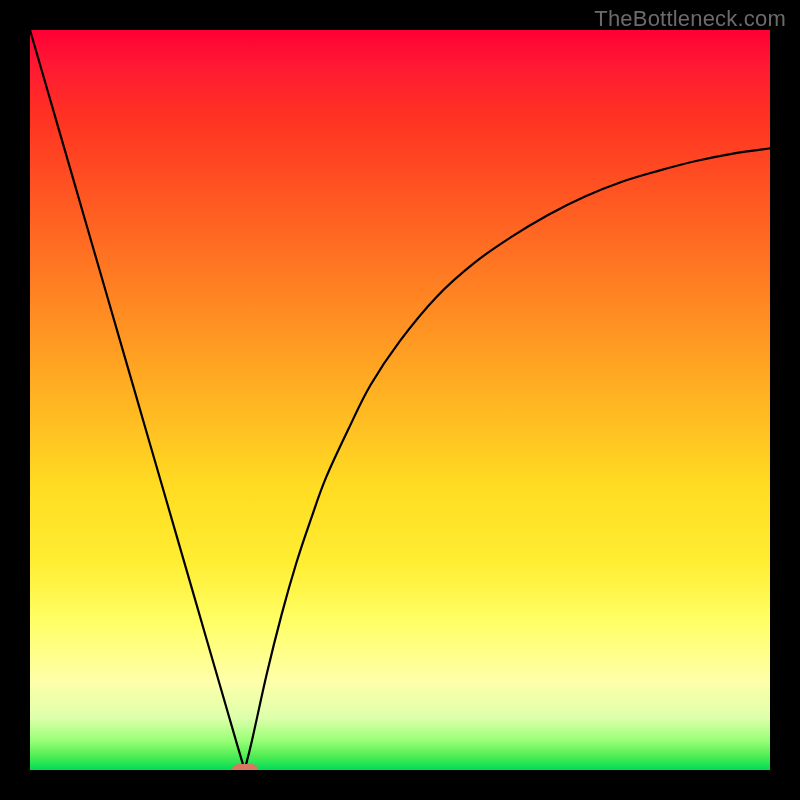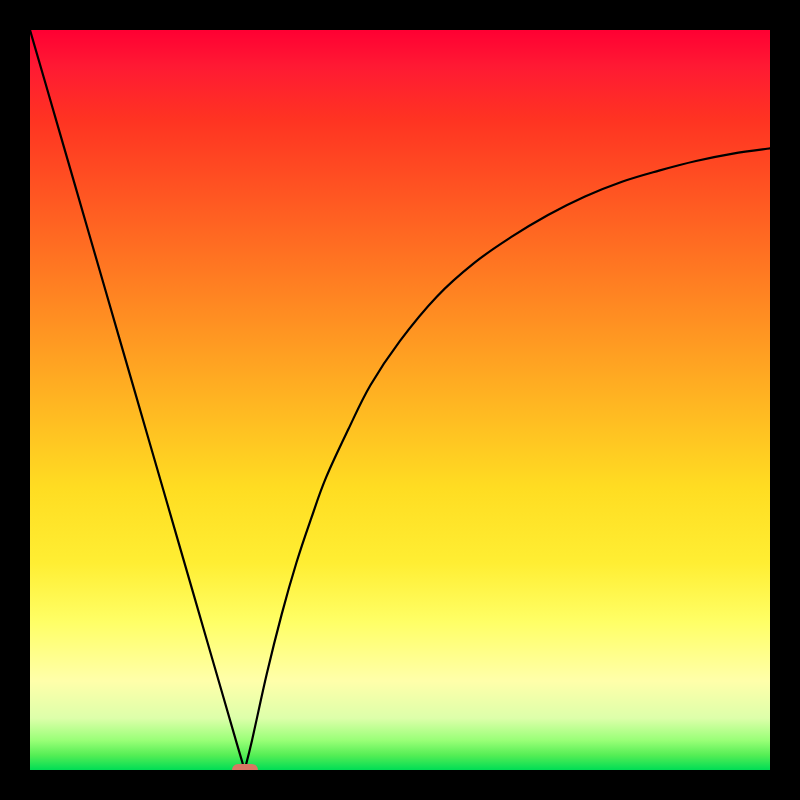--- a/index.html
+++ b/index.html
@@ -73,13 +73,14 @@
 <body>
 
 <div class="frame">
   <div class="plot-area">
     <div class="gradient"></div>
     <svg class="curve" viewBox="0 0 740 740" preserveAspectRatio="none">
       <path id="curve-path" fill="none" stroke="#000" stroke-width="2.2" stroke-linejoin="round" stroke-linecap="round" d="M 0 0 L 14.8 51.06000000000006 L 29.6 102.12 L 44.4 153.18000000000006 L 59.2 204.2399999999999 L 74 255.29999999999995 L 88.8 306.36 L 103.60000000000001 357.42 L 118.4 408.48 L 133.2 459.54 L 148 510.6 L 162.8 561.66 L 177.6 612.72 L 192.4 663.78 L 207.20000000000002 714.84 L 214.6 740 C 215.932 734.672, 218.004 727.716, 222 710.4 C 225.996 693.084, 231.472 666.444, 236.8 643.8 C 242.12800000000001 621.156, 246.27200000000002 604.58, 251.60000000000002 584.6 C 256.928 564.62, 261.072 550.116, 266.4 532.8 C 271.72799999999995 515.4839999999999, 275.87199999999996 503.71799999999996, 281.2 488.4 C 286.528 473.082, 289.34 463.68399999999997, 296 447.7 C 302.66 431.716, 310.20799999999997 416.24999999999994, 318.2 399.59999999999997 C 326.192 382.95, 331.076 371.18399999999997, 340.40000000000003 355.2 C 349.72400000000005 339.216, 358.012 326.784, 370 310.8 C 381.988 294.81600000000003, 393.68000000000006 280.38599999999997, 407.00000000000006 266.4 C 420.32000000000005 252.41399999999996, 430.68 243.75599999999994, 444 233.09999999999997 C 457.32 222.444, 467.68 215.85800000000003, 481 207.20000000000005 C 494.32 198.54200000000006, 504.68 192.32600000000002, 518 185 C 531.32 177.67399999999998, 541.68 172.494, 555 166.5 C 568.32 160.506, 578.68 156.36199999999994, 592 151.69999999999993 C 605.32 147.03799999999993, 615.68 144.32959999999989, 629 140.5999999999999 C 642.32 136.87039999999993, 652.68 134.0436, 666 130.98000000000002 C 679.32 127.91640000000004, 689.68 125.84440000000005, 703 123.58000000000004 C 716.32 121.31560000000003, 733.34 119.33239999999999, 740 118.39999999999998"></path>
     </svg>
     <div id="min-marker" class="min-marker" style="left: 214.6px; top: 740px; background: rgb(217, 119, 99);"></div>
   </div>
+  <div class="watermark">TheBottleneck.com</div>
 </div>
 
 </body></html>

